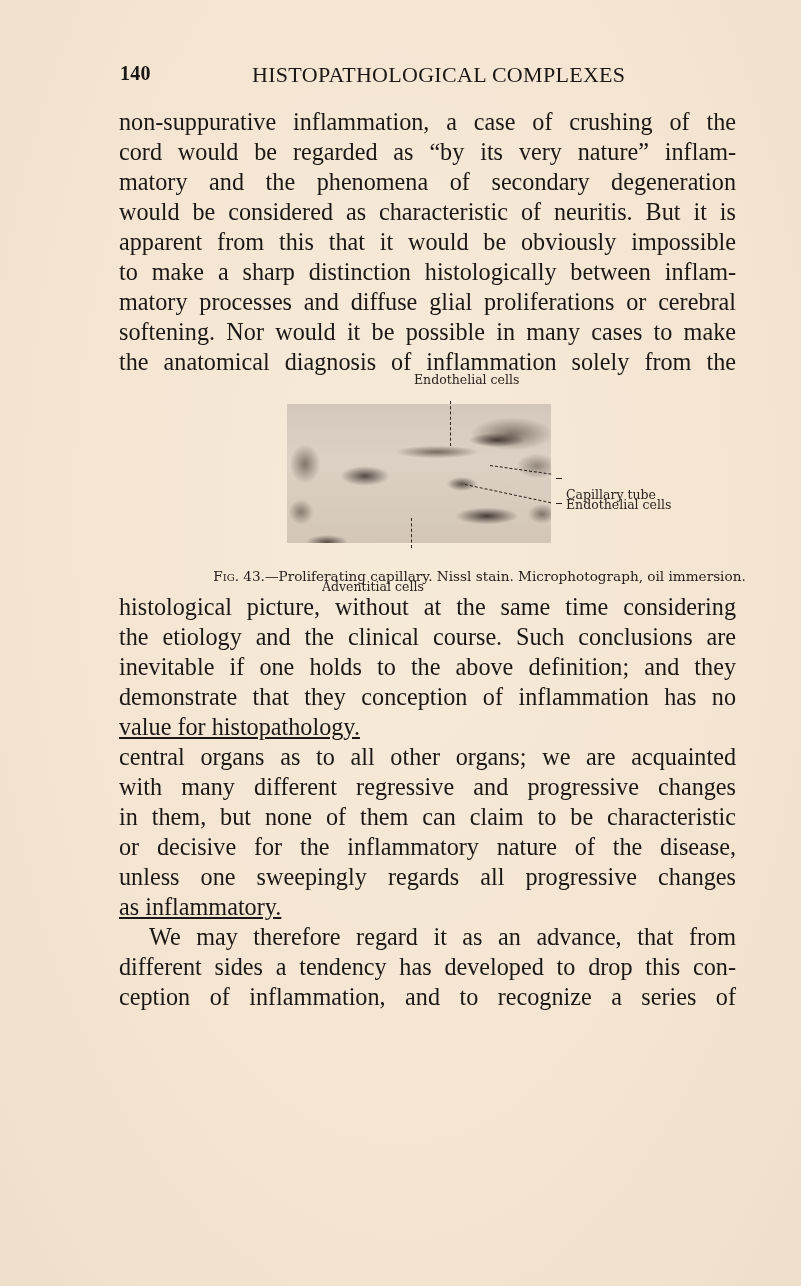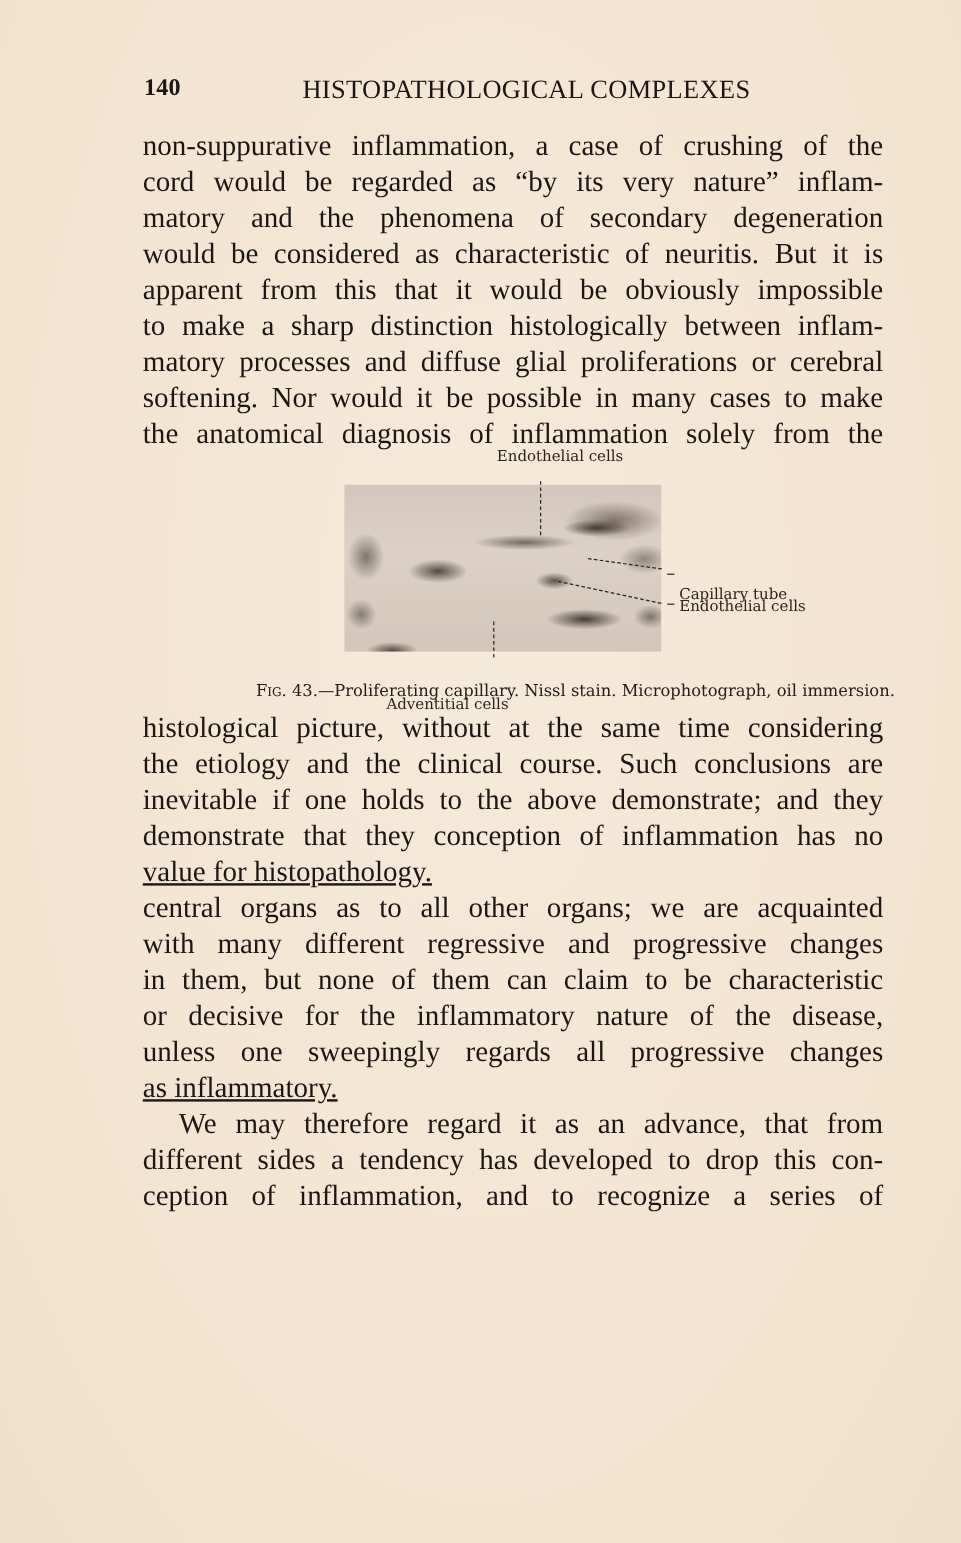--- a/index.html
+++ b/index.html
@@ -182,21 +182,21 @@
     <span class="fig-label" id="lbl-adventitial">Adventitial cells</span>
   </div>
 
   <div class="caption">
     <span class="fig-num">Fig. 43.</span><span>—Proliferating capillary.  Nissl stain.  Microphotograph, oil immersion.</span>
   </div>
 
   <div class="text-block" id="block-2">
     <span class="line">histological picture, without at the same time considering</span>
     <span class="line">the etiology and the clinical course.  Such conclusions are</span>
-    <span class="line">inevitable if one holds to the above demonstrate; and they</span>
+    <span class="line">inevitable if one holds to the above definition; and they</span>
     <span class="line">demonstrate that they conception of inflammation has no</span>
     <span class="line last">value for histopathology.</span>
 
     <span class="line">central organs as to all other organs; we are acquainted</span>
     <span class="line">with many different regressive and progressive changes</span>
     <span class="line">in them, but none of them can claim to be characteristic</span>
     <span class="line">or decisive for the inflammatory nature of the disease,</span>
     <span class="line">unless one sweepingly regards all progressive changes</span>
     <span class="line last">as inflammatory.</span>
 

